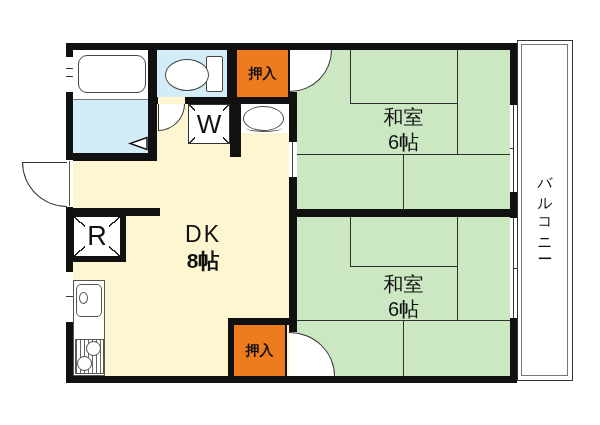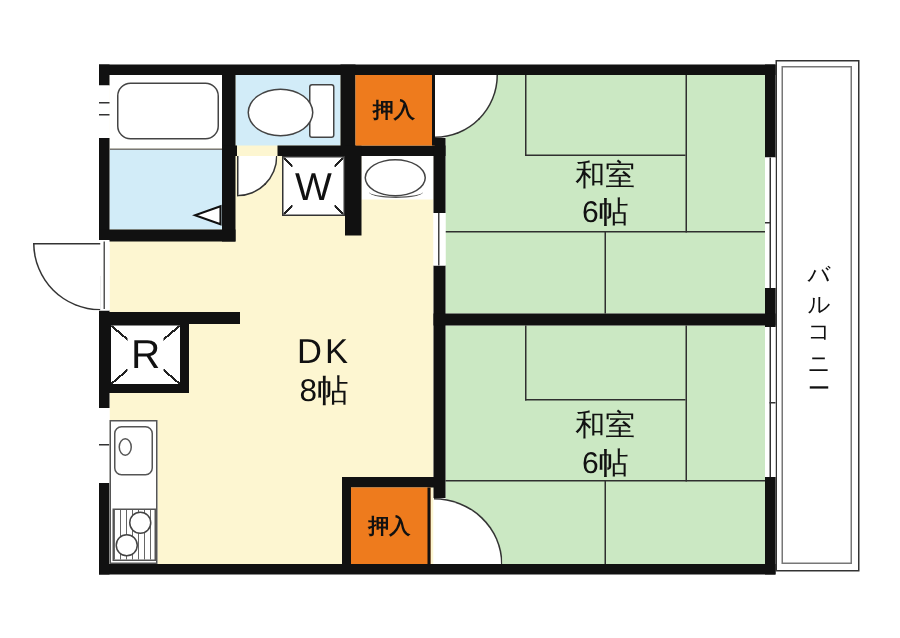--- a/index.html
+++ b/index.html
@@ -140,18 +140,18 @@
   <div class="abs" style="left:77px;top:356px;width:15px;height:15px;background:#fff;border:1px solid #444;border-radius:50%;"></div>
 
   <div class="abs room-label" style="left:297px;top:50px;width:213px;height:159px;font-size:20px;">
     <span>和室</span>
     <span>6帖</span>
   </div>
   <div class="abs room-label" style="left:297px;top:217px;width:213px;height:159px;font-size:20px;">
     <span>和室</span>
     <span>6帖</span>
   </div>
-  <div class="abs room-label" style="left:146px;top:218px;width:140px;height:58px;">
+  <div class="abs room-label" style="left:133px;top:218px;width:140px;height:58px;">
     <span style="font-size:23px;letter-spacing:2px;">DK</span>
-    <span style="font-size:21px;">8帖</span>
+    <span style="font-size:21px;font-weight:bold;">8帖</span>
   </div>
 
 </div>
 
 </body></html>

